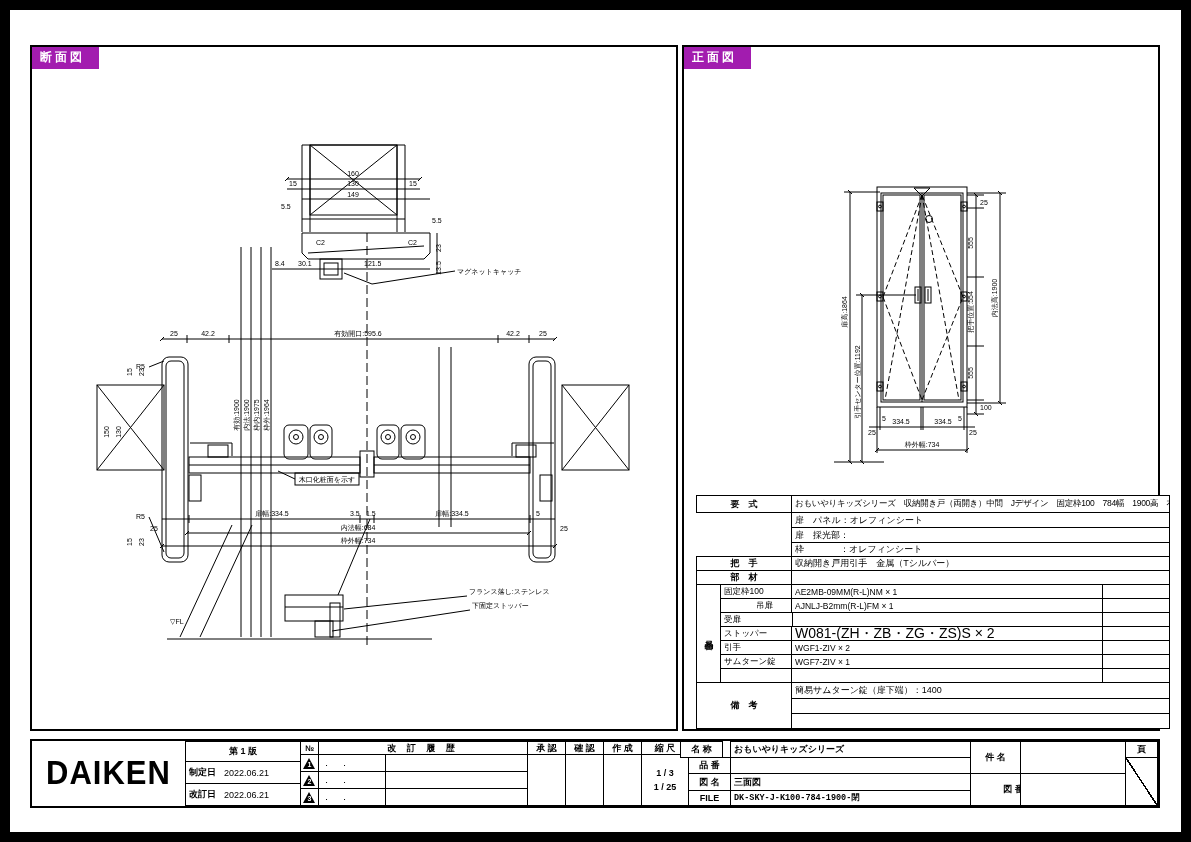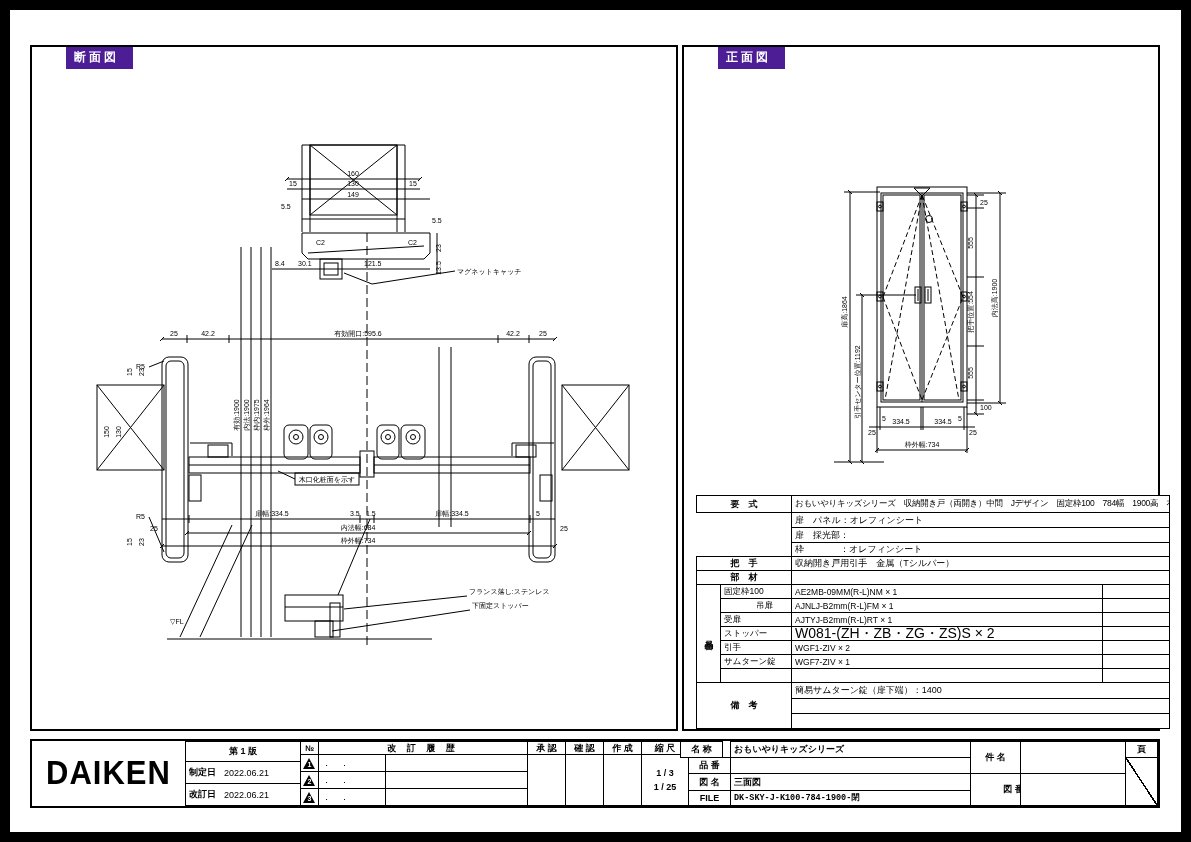--- a/index.html
+++ b/index.html
@@ -1,22 +1,22 @@
 <!DOCTYPE html>
 <html><head>
 <meta charset="utf-8">
 <style>
   html,body{margin:0;padding:0;background:#888;}
   #sheet{position:relative;width:1191px;height:842px;background:#fff;overflow:hidden;
          font-family:"Liberation Sans",sans-serif;color:#000;}
   .abs{position:absolute;}
   #outer-frame{position:absolute;inset:0;border:10px solid #000;pointer-events:none;}
   .panel{position:absolute;border:2px solid #000;background:#fff;box-sizing:border-box;}
-  .panel-tag{position:absolute;left:0;top:0;background:#4c1d95;color:#fff;font-weight:bold;
-             font-size:12px;padding:2px 14px 3px 8px;letter-spacing:3px;margin-left:34px;}
+  .panel-tag{position:absolute;left:0;top:0;background:#a21caf;color:#fff;font-weight:bold;
+             font-size:12px;padding:2px 14px 3px 8px;letter-spacing:3px;}
   svg{position:absolute;left:0;top:0;}
   svg line,svg path,svg rect,svg circle,svg polyline{stroke:#000;fill:none;stroke-width:1;}
   svg text{font-family:"Liberation Sans",sans-serif;fill:#000;stroke:none;font-size:7px;}
   .cell{position:absolute;border:1px solid #000;box-sizing:border-box;font-size:9px;
         display:flex;align-items:center;padding:0 3px;overflow:hidden;white-space:nowrap;background:#fff;}
   .cell.c{justify-content:center;padding:0;}
   .cell.bold{font-weight:bold;}
   .vtext{writing-mode:vertical-rl;text-orientation:upright;letter-spacing:1px;}
   .sp{letter-spacing:4px;}
   .tri{position:relative;width:13px;height:11px;margin:auto;}
@@ -349,21 +349,20 @@
 
       <div class="cell" style="left:24px;top:89px;width:73px;height:15px;font-size:8.5px;">固定枠100</div>
       <div class="cell" style="left:95px;top:89px;width:312px;height:15px;font-size:8.5px;">AE2MB-09MM(R-L)NM × 1</div>
       <div class="cell" style="left:406px;top:89px;width:68px;height:15px;"></div>
 
       <div class="cell" style="left:24px;top:103px;width:73px;height:15px;font-size:8.5px;padding-left:35px;">吊扉</div>
       <div class="cell" style="left:95px;top:103px;width:312px;height:15px;font-size:8.5px;">AJNLJ-B2mm(R-L)FM × 1</div>
       <div class="cell" style="left:406px;top:103px;width:68px;height:15px;"></div>
 
       <div class="cell" style="left:24px;top:117px;width:73px;height:15px;font-size:8.5px;">受扉</div>
-      <div class="cell" style="left:95px;top:117px;width:312px;height:15px;font-size:8.5px;">AJTYJ-B2mm(R-L)RT × 1</div>
       <div class="cell" style="left:406px;top:117px;width:68px;height:15px;"></div>
 
       <div class="cell" style="left:24px;top:131px;width:73px;height:15px;font-size:8.5px;">ストッパー</div>
       <div class="cell" style="left:95px;top:131px;width:312px;height:15px;font-size:14px;">W081-(ZH・ZB・ZG・ZS)S × 2</div>
       <div class="cell" style="left:406px;top:131px;width:68px;height:15px;"></div>
 
       <div class="cell" style="left:24px;top:145px;width:73px;height:15px;font-size:8.5px;">引手</div>
       <div class="cell" style="left:95px;top:145px;width:312px;height:15px;font-size:8.5px;">WGF1-ZIV × 2</div>
       <div class="cell" style="left:406px;top:145px;width:68px;height:15px;"></div>
 

